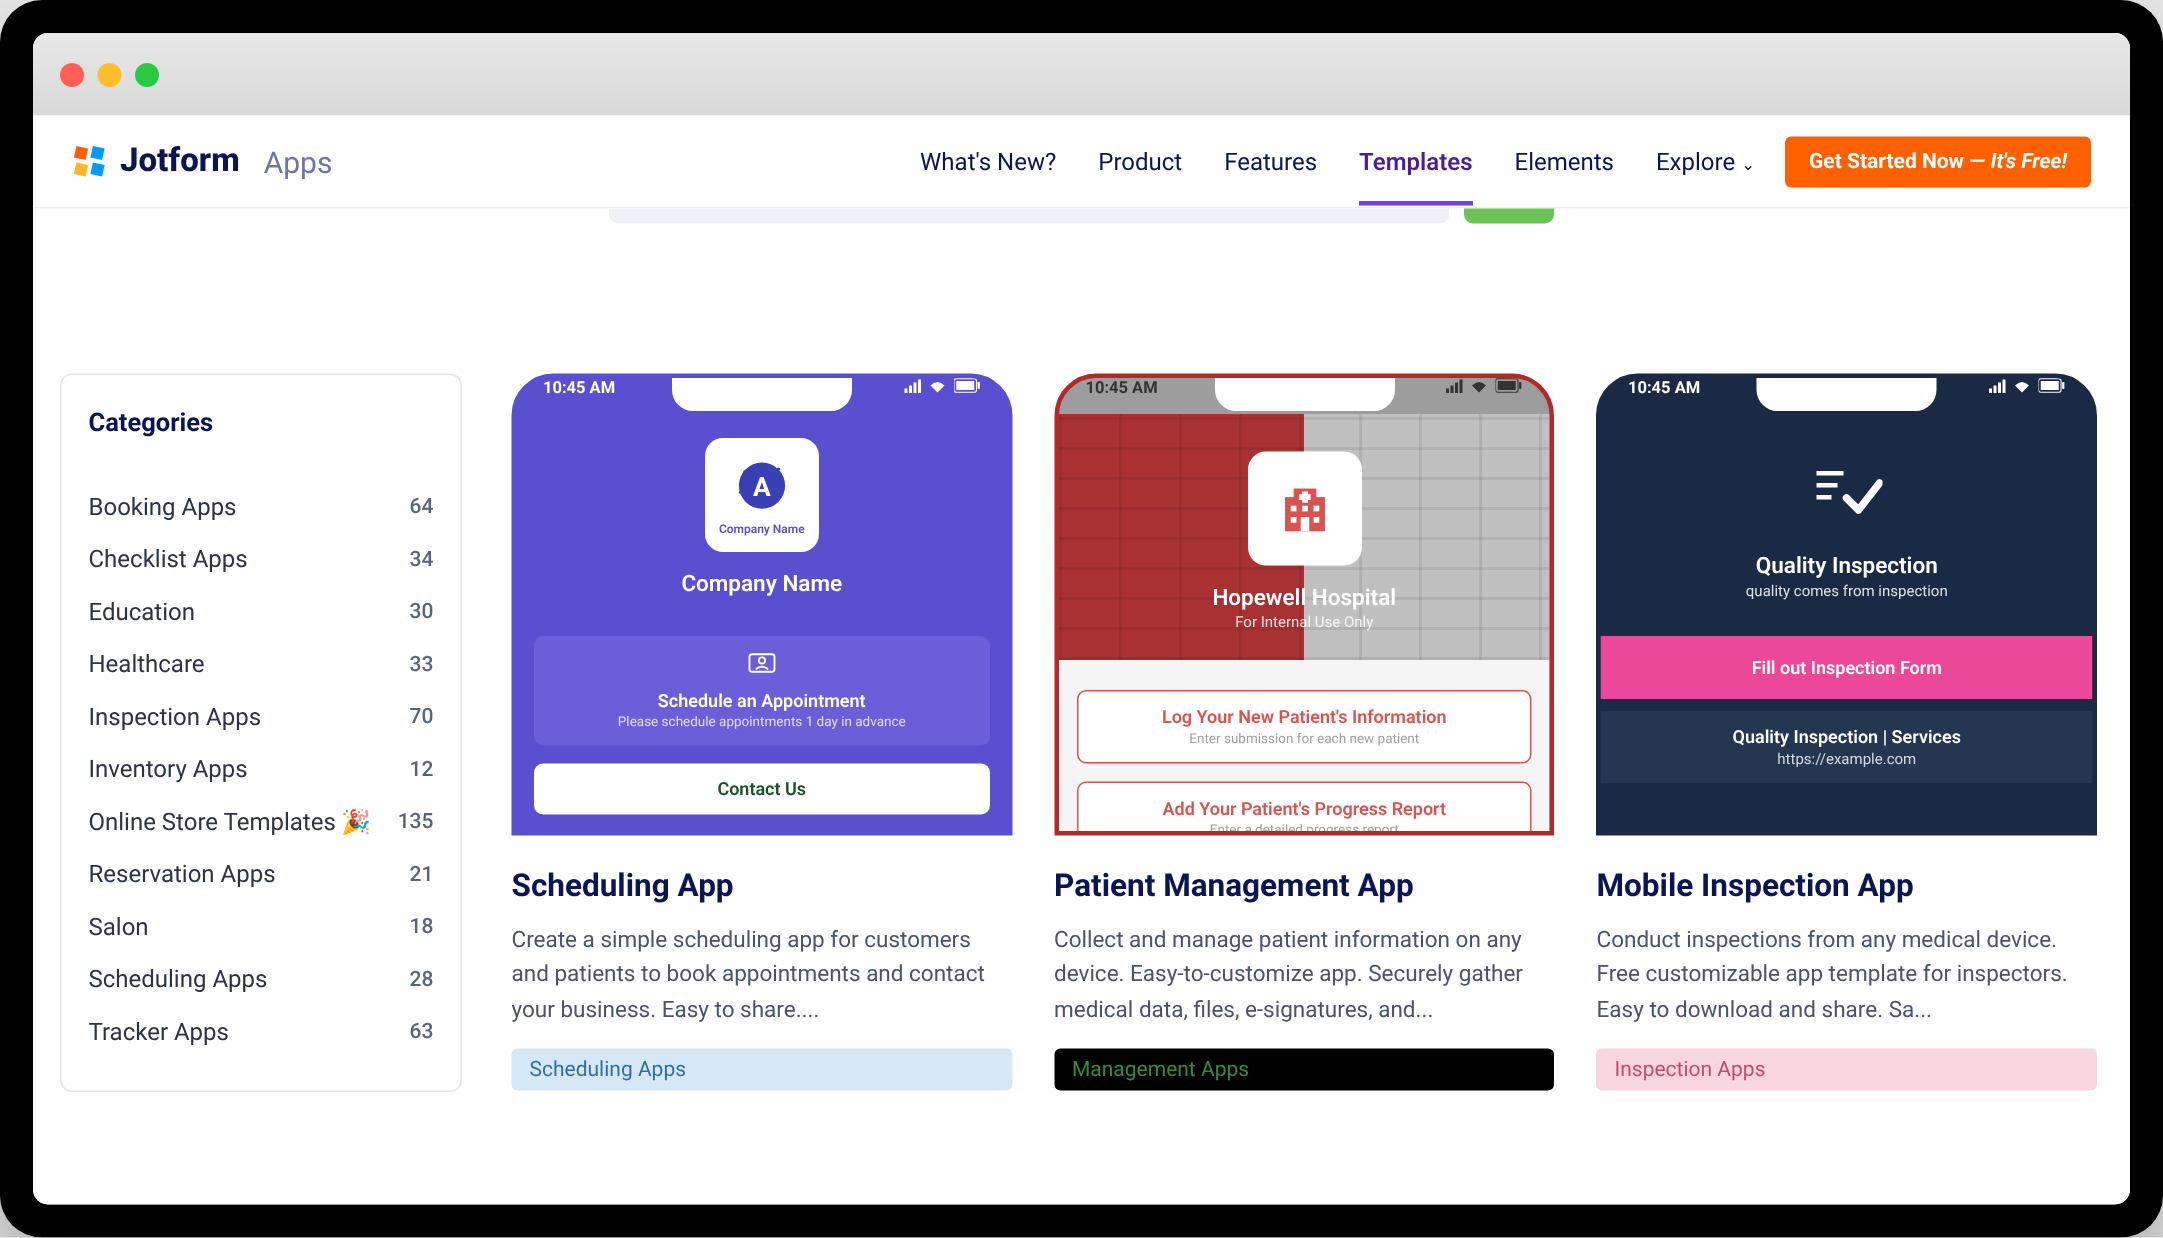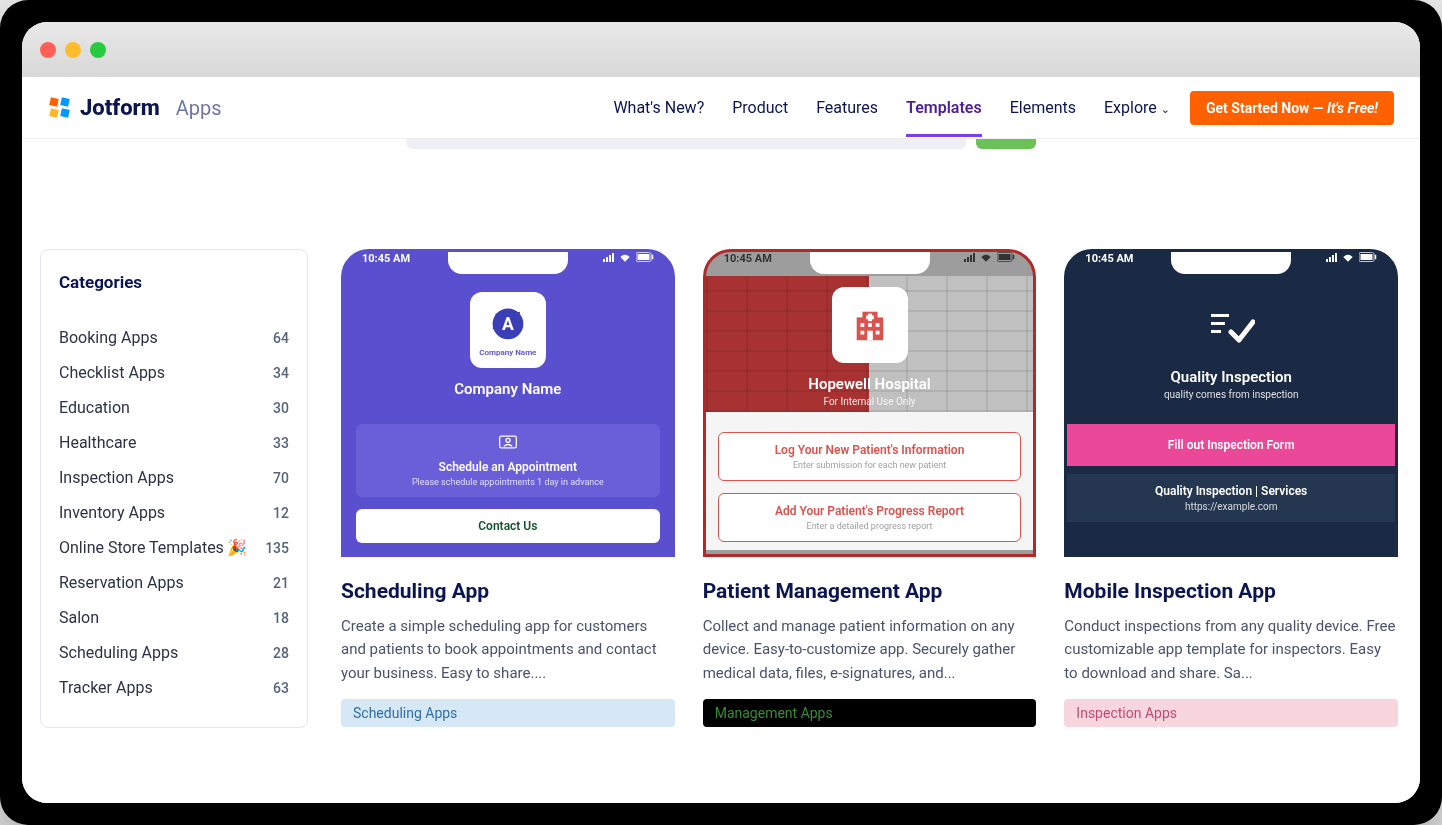--- a/index.html
+++ b/index.html
@@ -1,18 +1,18 @@
 <!DOCTYPE html>
 <html><head>
 <meta charset="utf-8">
 <style>
 * { margin: 0; padding: 0; box-sizing: border-box; }
 body { font-family: -apple-system, BlinkMacSystemFont, "Segoe UI", Roboto, sans-serif; background: #e8e8e8; }
 .device-frame { width: 1442px; height: 825px; background: #000; border-radius: 28px; padding: 22px; position: relative; box-shadow: 0 30px 60px rgba(0,0,0,0.3); }
-.browser-window { width: 100%; height: 100%; background: #fff; border-radius: 25px; overflow: hidden; display: flex; flex-direction: column; }
+.browser-window { width: 100%; height: 100%; background: #fff; border-radius: 10px; overflow: hidden; display: flex; flex-direction: column; }
 .window-chrome { height: 55px; background: linear-gradient(to bottom, #e8e8e8, #d8d8d8); display: flex; align-items: center; padding: 0 18px; gap: 9px; }
 .traffic-light { width: 16px; height: 16px; border-radius: 50%; }
 .tl-red { background: #ff5f57; }
 .tl-yellow { background: #ffbd2e; }
 .tl-green { background: #28ca42; }
 .page { flex: 1; background: #fff; overflow: hidden; display: flex; flex-direction: column; }
 .topnav { height: 62px; display: flex; align-items: center; padding: 0 26px; border-bottom: 1px solid #eee; }
 .logo { display: flex; align-items: center; gap: 8px; }
 .logo-icon { width: 24px; height: 24px; }
 .logo-text { font-size: 22px; font-weight: 800; color: #0a1551; }
@@ -48,21 +48,21 @@
 .app-head { text-align: center; color: #fff; }
 .app-icon-box { width: 76px; height: 76px; background: #fff; border-radius: 12px; margin: 6px auto 12px; display: flex; flex-direction: column; align-items: center; justify-content: center; }
 .app-name { font-size: 15px; font-weight: 600; margin-bottom: 3px; }
 .app-sub { font-size: 10px; opacity: 0.85; }
 .app-card-btn { background: #fff; border-radius: 6px; padding: 10px; margin-top: 12px; text-align: center; }
 .purple .app-card-btn.primary { background: #6a5ed9; color: #fff; margin-top: 26px;}
 .purple .app-card-btn.secondary { color: #14532d; }
 .btn-title { font-size: 12px; font-weight: 600; }
 .btn-sub { font-size: 9px; opacity: 0.8; margin-top: 3px; }
 .red .phone-body { padding: 0; }
-.red-bg { height: 136px; background: linear-gradient(to right, #a83232 50%, #c0c0c0 50%); display: flex; flex-direction: column; align-items: center; justify-content: center; position: relative; }
+.red-bg { height: 164px; background: linear-gradient(to right, #a83232 50%, #c0c0c0 50%); display: flex; flex-direction: column; align-items: center; justify-content: center; position: relative; }
 .red-brick::before { content: ""; position: absolute; inset:0; background: repeating-linear-gradient(0deg, rgba(0,0,0,0.08) 0 2px, transparent 2px 20px), repeating-linear-gradient(90deg, rgba(0,0,0,0.08) 0 2px, transparent 2px 40px); }
 .red .app-icon-box { position: relative; z-index:1; }
 .red .app-name, .red .app-sub { position: relative; z-index:1; color:#fff; }
 .red-btns { padding: 8px 12px; background: #f5f5f5; }
 .red-btns .app-card-btn { border: 1px solid #d9534f; color: #d9534f; }
 .red-btns .btn-sub { color: #888; }
 .navy .phone-body { display: flex; flex-direction: column; }
 .navy .app-head { padding-top: 24px; padding-bottom: 24px; }
 .navy-check { width: 48px; height: 38px; margin: 0 auto 16px; }
 .navy-card1 { background: #ec4899; color: #fff; font-size: 12px; font-weight: 600; text-align: center; padding: 14px 0; margin: 0 -12px; }
@@ -324,21 +324,21 @@
                 <div class="navy-card1">
                   <span>Fill out Inspection Form</span>
                 </div>
                 <div class="navy-card2">
                   <div class="btn-title">Quality Inspection | Services</div>
                   <div class="btn-sub">https://example.com</div>
                 </div>
               </div>
             </div>
             <div class="card-title">Mobile Inspection App</div>
-            <div class="card-desc">Conduct inspections from any quality device. Free customizable app template for inspectors. Easy to download and share. Sa</div>
+            <div class="card-desc">Conduct inspections from any medical device. Free customizable app template for inspectors. Easy to download and share. Sa</div>
             <div class="tag pink">Inspection Apps</div>
           </div>
 
         </div>
       </div>
     </div>
   </div>
 </div>
 
 </body></html>

